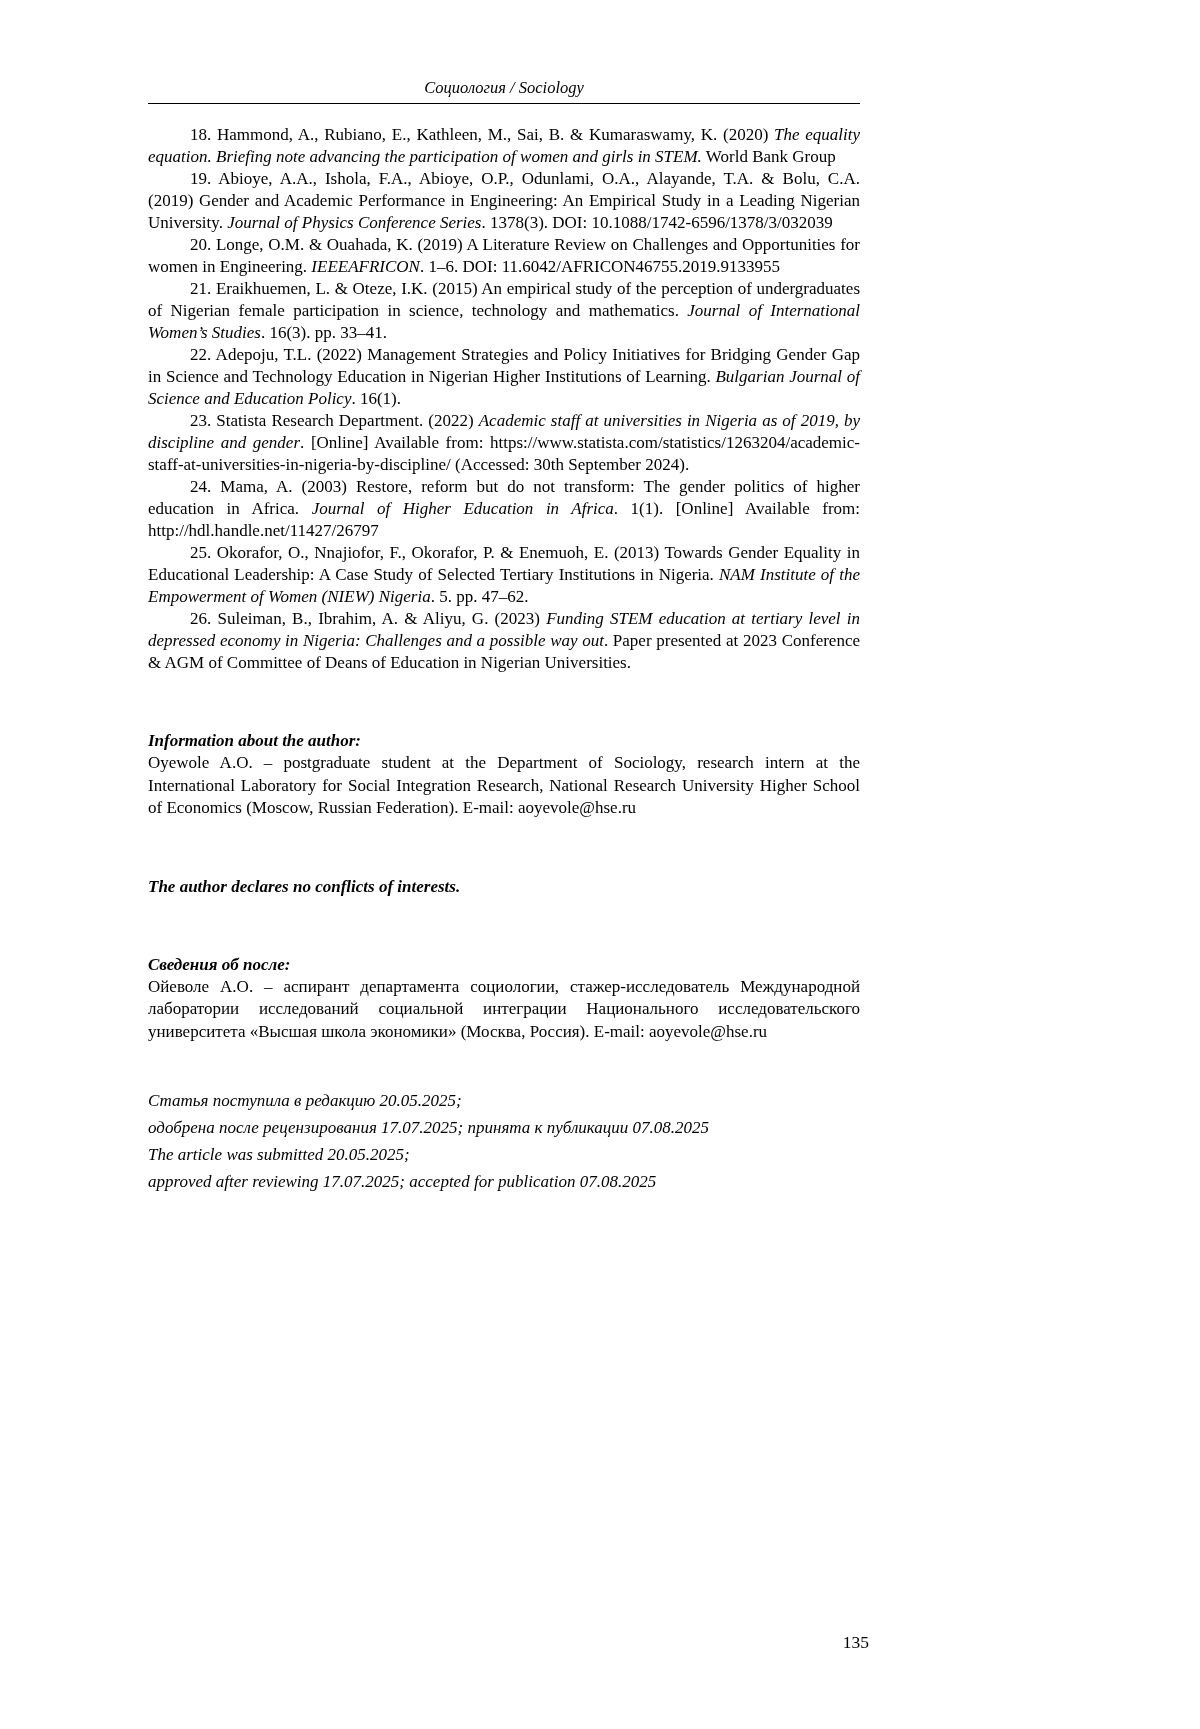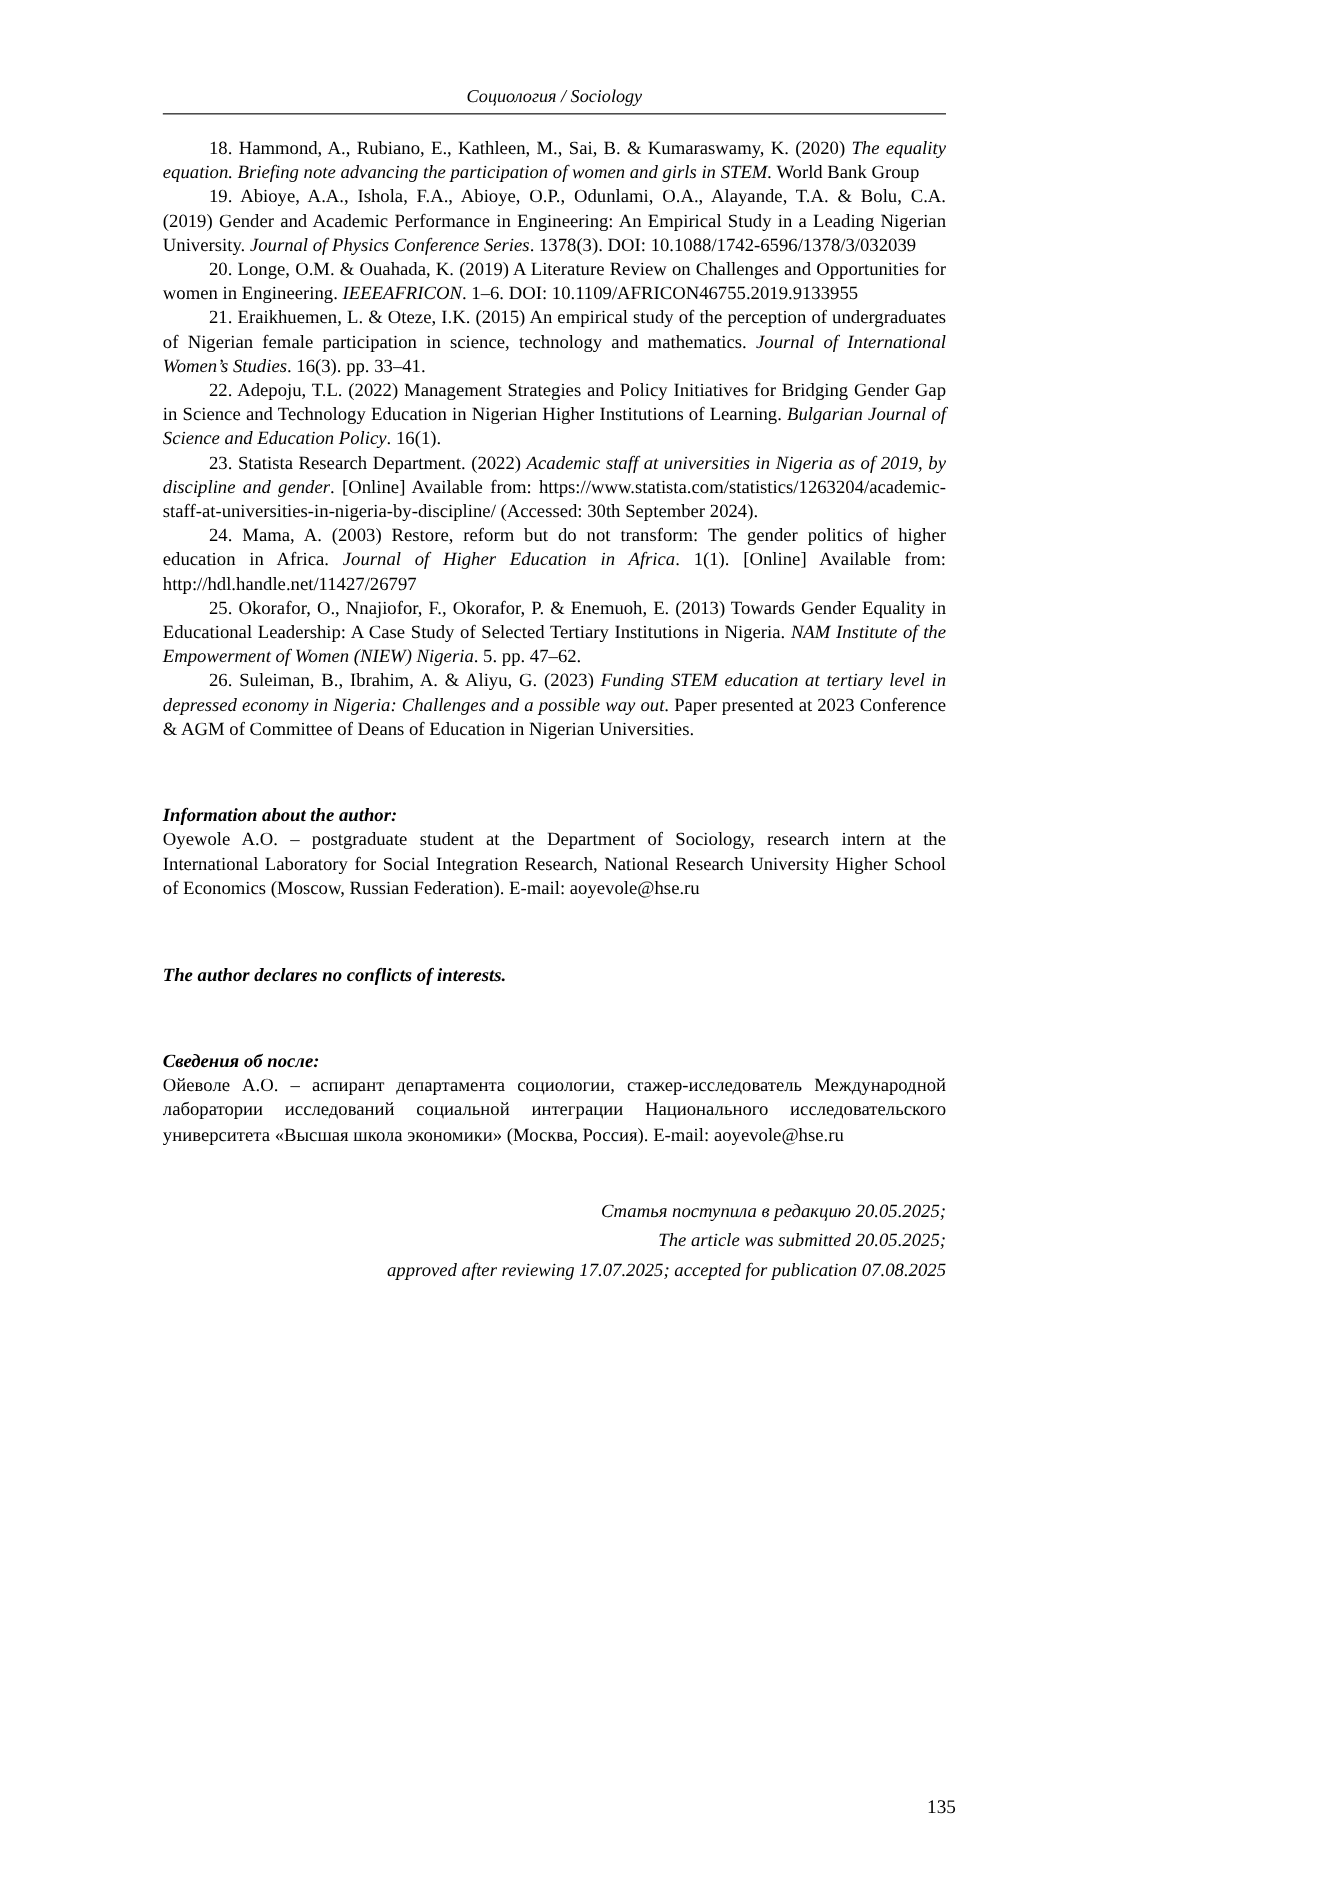--- a/index.html
+++ b/index.html
@@ -44,21 +44,20 @@
     margin-top: 56px;
   }
   .bio {
     font-size: 17px;
     line-height: 22.5px;
     text-align: justify;
   }
   .bio .bio-name { font-weight: normal; }
   .dates {
     margin-top: 44px;
-    text-align: right;
     font-style: italic;
     font-size: 17px;
     line-height: 27px;
   }
   .page-number {
     position: absolute;
     right: 139px;
     bottom: 76px;
     font-size: 17.5px;
   }
@@ -69,21 +68,21 @@
 <div class="page">
 
   <header>
     <div class="running-head">Социология / Sociology</div>
     <hr class="head-rule">
   </header>
 
   <section class="references">
     <p class="ref"><span>18. Hammond, A., Rubiano, E., Kathleen, M., Sai, B. &amp; Kumaraswamy, K. (2020) </span><em>The equality equation. Briefing note advancing the participation of women and girls in STEM.</em><span> World Bank Group</span></p>
     <p class="ref"><span>19. Abioye, A.A., Ishola, F.A., Abioye, O.P., Odunlami, O.A., Alayande, T.A. &amp; Bolu, C.A. (2019) Gender and Academic Performance in Engineering: An Empirical Study in a Leading Nigerian University. </span><em>Journal of Physics Conference Series</em><span>. 1378(3). DOI: 10.1088/1742-6596/1378/3/032039</span></p>
-    <p class="ref"><span>20. Longe, O.M. &amp; Ouahada, K. (2019) A Literature Review on Challenges and Opportunities for women in Engineering. </span><em>IEEEAFRICON</em><span>. 1–6. DOI: 10.1109/AFRICON46755.2019.9133955</span></p>
+    <p class="ref"><span>20. Longe, O.M. &amp; Ouahada, K. (2019) A Literature Review on Challenges and Opportunities for women in Engineering. </span><em>IEEEAFRICON</em><span>. 1–6. DOI: 11.6042/AFRICON46755.2019.9133955</span></p>
     <p class="ref"><span>21. Eraikhuemen, L. &amp; Oteze, I.K. (2015) An empirical study of the perception of undergraduates of Nigerian female participation in science, technology and mathematics. </span><em>Journal of International Women’s Studies</em><span>. 16(3). pp. 33–41.</span></p>
     <p class="ref"><span>22. Adepoju, T.L. (2022) Management Strategies and Policy Initiatives for Bridging Gender Gap in Science and Technology Education in Nigerian Higher Institutions of Learning. </span><em>Bulgarian Journal of Science and Education Policy</em><span>. 16(1).</span></p>
     <p class="ref"><span>23. Statista Research Department. (2022) </span><em>Academic staff at universities in Nigeria as of 2019, by discipline and gender</em><span>. [Online] Available from: https://www.statista.com/statistics/1263204/academic-staff-at-universities-in-nigeria-by-discipline/ (Accessed: 30th September 2024).</span></p>
     <p class="ref"><span>24. Mama, A. (2003) Restore, reform but do not transform: The gender politics of higher education in Africa. </span><em>Journal of Higher Education in Africa</em><span>. 1(1). [Online] Available from: http://hdl.handle.net/11427/26797</span></p>
     <p class="ref"><span>25. Okorafor, O., Nnajiofor, F., Okorafor, P. &amp; Enemuoh, E. (2013) Towards Gender Equality in Educational Leadership: A Case Study of Selected Tertiary Institutions in Nigeria. </span><em>NAM Institute of the Empowerment of Women (NIEW) Nigeria</em><span>. 5. pp. 47–62.</span></p>
     <p class="ref"><span>26. Suleiman, B., Ibrahim, A. &amp; Aliyu, G. (2023) </span><em>Funding STEM education at tertiary level in depressed economy in Nigeria: Challenges and a possible way out</em><span>. Paper presented at 2023 Conference &amp; AGM of Committee of Deans of Education in Nigerian Universities.</span></p>
   </section>
 
   <section>
     <h3 class="subhead">Information about the author:</h3>
@@ -91,19 +90,20 @@
     <h3 class="subhead">The author declares no conflicts of interests.</h3>
   </section>
 
   <section>
     <h3 class="subhead">Сведения об после:</h3>
     <p class="bio"><span class="bio-name">Ойеволе А.О.</span><span> – аспирант департамента социологии, стажер-исследователь Международной лаборатории исследований социальной интеграции Национального исследовательского университета «Высшая школа экономики» (Москва, Россия). E-mail: aoyevole@hse.ru</span></p>
   </section>
 
   <div class="dates">
     <div>Статья поступила в редакцию 20.05.2025;</div>
+    <div>одобрена после рецензирования 17.07.2025; принята к публикации 07.08.2025</div>
     <div>The article was submitted 20.05.2025;</div>
     <div>approved after reviewing 17.07.2025; accepted for publication 07.08.2025</div>
   </div>
 
   <div class="page-number">135</div>
 
 </div>
 
 </body></html>

